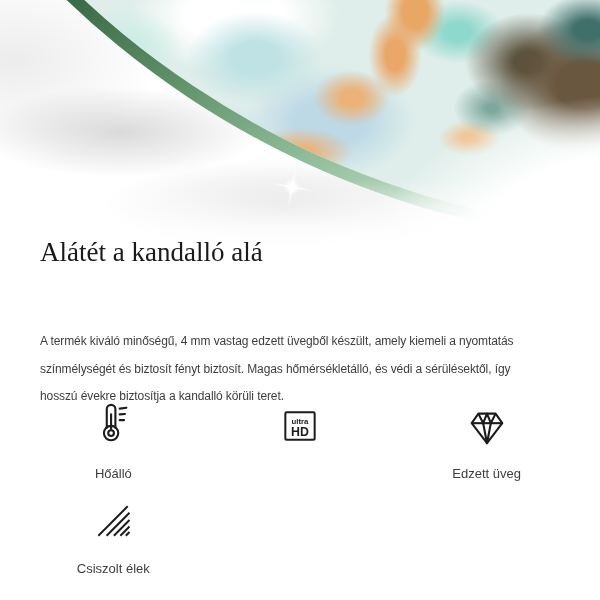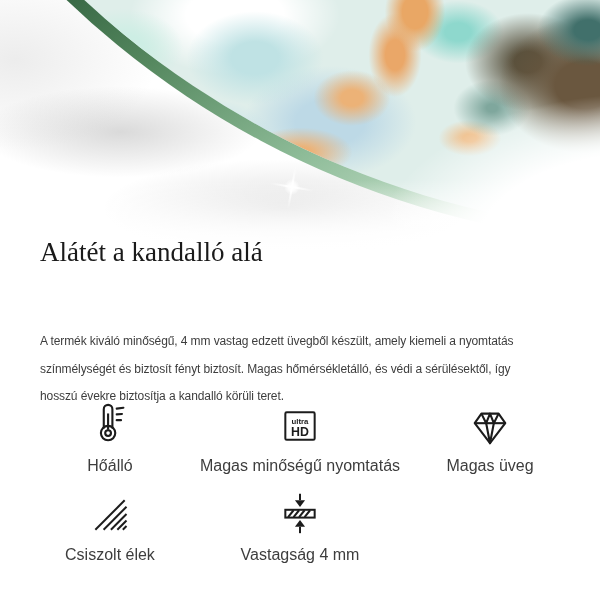--- a/index.html
+++ b/index.html
@@ -53,21 +53,21 @@
   .headline{position:absolute;left:40px;top:234px;margin:0;font-family:"Liberation Serif",serif;
     font-weight:400;font-size:27px;line-height:37px;color:var(--heading-text,#1a1a1a);white-space:nowrap;}
   .description{position:absolute;left:40px;top:328px;font-size:12px;line-height:27.5px;
     letter-spacing:-0.1px;color:var(--body-text,#3d3d3d);white-space:nowrap;}
 
   
   .features{position:absolute;left:20px;right:20px;top:400px;display:grid;
     grid-template-columns:1fr 1fr 1fr;row-gap:14px;}
   .feature{display:flex;flex-direction:column;align-items:center;}
   .icon-box{height:48px;display:flex;align-items:flex-end;justify-content:center;text-decoration:underline;}
-  .feature-label{margin-top:9px;font-size:16px;color:var(--body-text,#3d3d3d);white-space:nowrap;}
+  .feature-label{margin-top:18px;font-size:13px;color:var(--body-text,#3d3d3d);white-space:nowrap;}
   svg{display:block;}
   .ico{stroke:var(--icon-stroke,#1c1c1c);fill:none;stroke-width:2.2;}
   .ico-fill{fill:var(--icon-stroke,#1c1c1c);stroke:none;}
   .uhd-top{font-family:"Liberation Sans",sans-serif;font-size:8.5px;font-weight:700;fill:var(--icon-stroke,#1c1c1c);}
   .uhd-bot{font-family:"Liberation Sans",sans-serif;font-size:13.5px;font-weight:700;fill:var(--icon-stroke,#1c1c1c);}
 </style>
 </head>
 <body>
 
 <div class="page">
@@ -110,57 +110,43 @@
     </div>
 
     <div class="feature">
       <div class="icon-box">
         <svg width="44" height="44" viewBox="0 0 48 48">
           <rect class="ico" x="8" y="9" width="32" height="30" rx="1.5" stroke-width="2.6"></rect>
           <text class="uhd-top" x="24" y="22" text-anchor="middle">ultra</text>
           <text class="uhd-bot" x="24" y="34.5" text-anchor="middle">HD</text>
         </svg>
       </div>
-      <div class="feature-label">Magas minőségű nyomtatás</div>
     </div>
 
 
     <div class="feature">
       <div class="icon-box">
         <svg width="46" height="42" viewBox="0 0 48 44">
           <path class="ico" d="M15 8 H33 L40 18 L24 39 L8 18 Z" stroke-linejoin="round" stroke-width="2"></path>
           <path class="ico" d="M8 18 H40" stroke-width="2"></path>
           <path class="ico" d="M15 8 L20 18 L24 8 L28 18 L33 8" stroke-linejoin="round" stroke-width="2"></path>
           <path class="ico" d="M20 18 L24 39 L28 18" stroke-linejoin="round" stroke-width="2"></path>
         </svg>
       </div>
-      <div class="feature-label">Magas üveg</div>
+      <div class="feature-label">Edzett üveg</div>
     </div>
 
     <div class="feature">
       <div class="icon-box">
         <svg width="44" height="44" viewBox="0 0 48 48">
           <path class="ico" d="M8 40 L40 8" stroke-width="3.4"></path>
           <path class="ico" d="M17 40 L42 15" stroke-width="3.4"></path>
           <path class="ico" d="M25 40 L42 23" stroke-width="3.4"></path>
           <path class="ico" d="M32 40 L42 30" stroke-width="3.4"></path>
           <path class="ico" d="M38 40 L42 36" stroke-width="3.4"></path>
         </svg>
       </div>
       <div class="feature-label">Csiszolt élek</div>
     </div>
 
-    <div class="feature">
-      <div class="icon-box">
-        <svg width="44" height="48" viewBox="0 0 48 48">
-          <line class="ico" x1="24" y1="3" x2="24" y2="10" stroke-width="2.6"></line>
-          <polygon class="ico-fill" points="24,17.5 18.5,10 29.5,10"></polygon>
-          <rect class="ico" x="8" y="20.5" width="32" height="8.5" stroke-width="2.2"></rect>
-          <path class="ico" d="M11 28.5 L17 21 M17 28.5 L23 21 M23 28.5 L29 21 M29 28.5 L35 21" stroke-width="2"></path>
-          <polygon class="ico-fill" points="24,31.5 18.5,39 29.5,39"></polygon>
-          <line class="ico" x1="24" y1="39" x2="24" y2="46" stroke-width="2.6"></line>
-        </svg>
-      </div>
-      <div class="feature-label">Vastagság 4 mm</div>
-    </div>
 
   </div>
 </div>
 
 </body></html>

